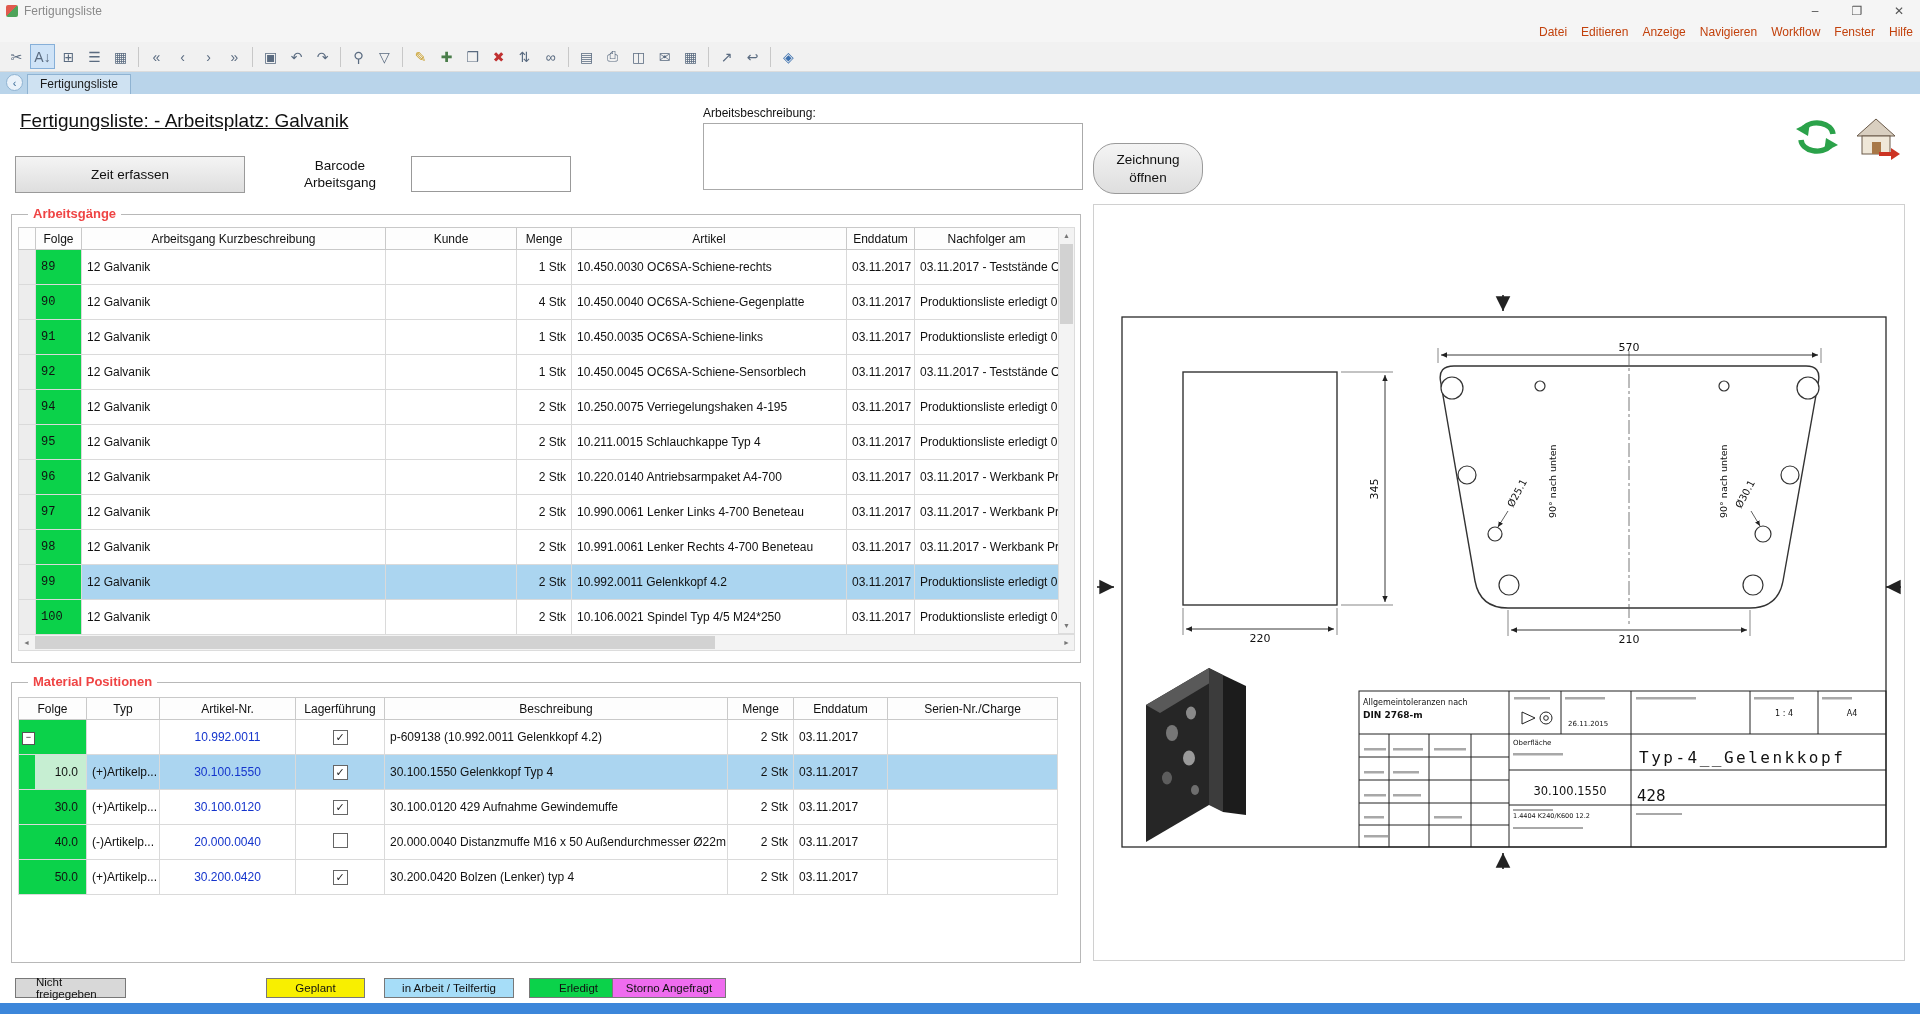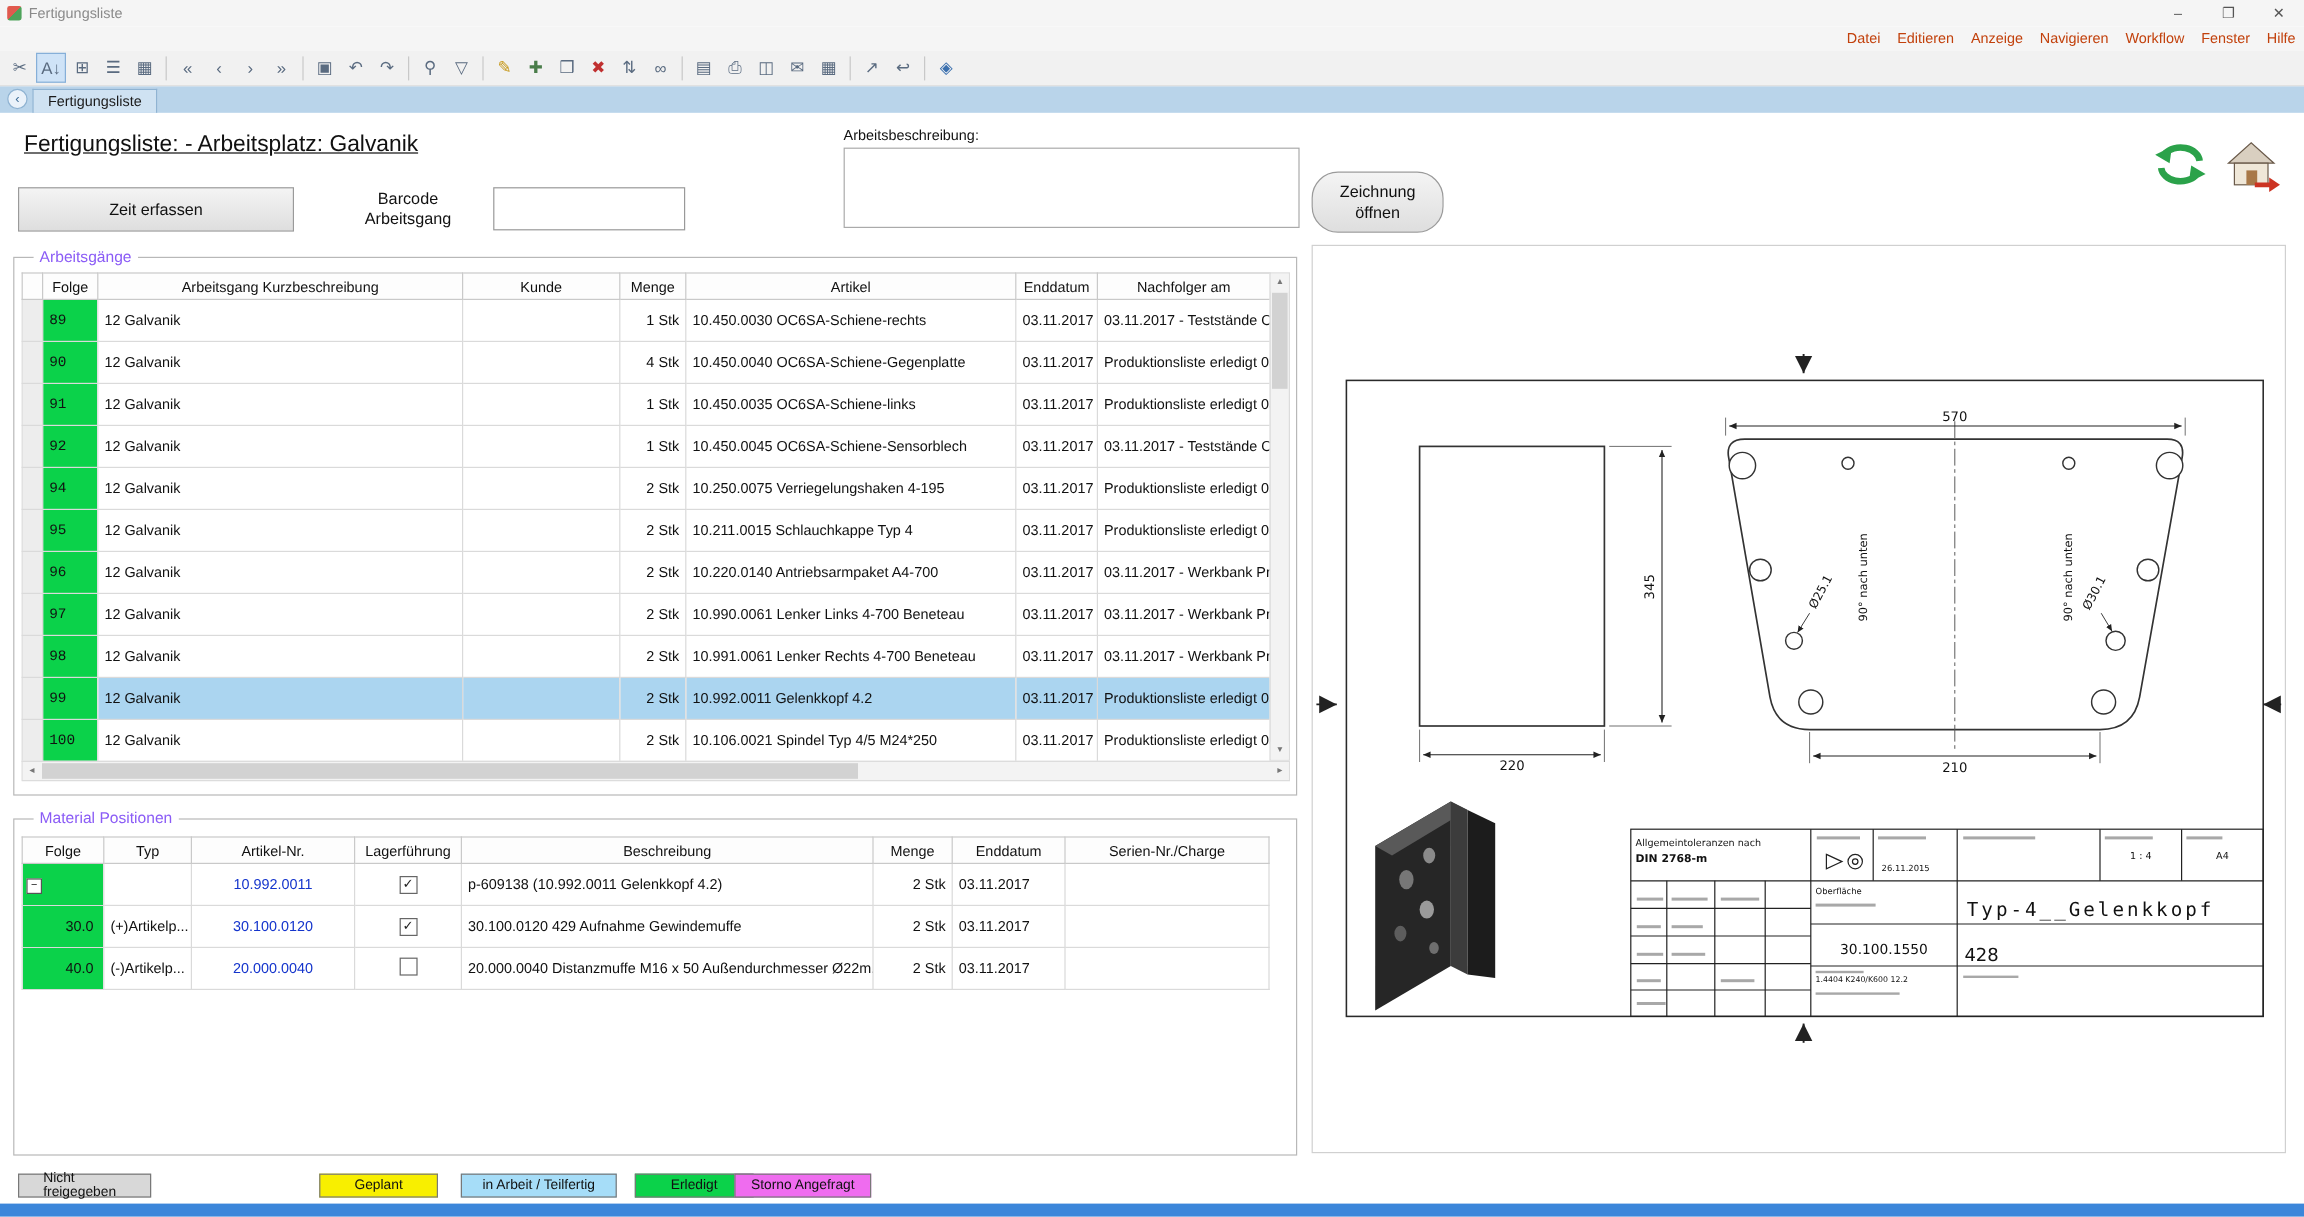--- a/index.html
+++ b/index.html
@@ -40,21 +40,21 @@
   .ab-label{position:absolute;left:703px;top:106px;font-size:12px;}
   #ab-text{position:absolute;left:703px;top:123px;width:380px;height:67px;border:1px solid #aaa;
            box-sizing:border-box;resize:none;font-family:inherit;font-size:12px;}
   .icon-btn{position:absolute;}
 
   
   .fieldset{position:absolute;border:1px solid #b8b8b8;background:#fff;}
   #ag-fs{left:11px;top:214px;width:1068px;height:447px;}
   #mp-fs{left:11px;top:682px;width:1068px;height:279px;}
   .fs-legend{position:absolute;top:-9px;left:16px;background:#fff;padding:0 5px;
-             color:#8b5cf6;font-weight:400;font-size:13px;}
+             color:#ef4444;font-weight:700;font-size:13px;}
   table.grid{position:absolute;left:6px;border-collapse:collapse;table-layout:fixed;font-size:12px;background:#fff;}
   #ag-table{top:12px;width:1040px;}
   #mp-table{top:14px;width:1039px;}
   .grid th{border:1px solid #c9c9c9;font-weight:400;height:21px;padding:0 3px;overflow:hidden;
            white-space:nowrap;background:#fdfdfd;}
   .grid td{border:1px solid #dadada;height:34px;padding:0 5px;overflow:hidden;white-space:nowrap;
            vertical-align:middle;}
   td.gutter{background:#ededed;}
   td.folge{background:var(--green);text-align:left;font-family:Liberation Mono, monospace;}
   td.menge{text-align:right;}
@@ -374,36 +374,56 @@
             <span class="expander">−</span>
           </td>
           <td class="typ"></td>
           <td class="artnr">10.992.0011</td>
           <td class="lager"><span class="checkbox checked">✓</span></td>
           <td class="besch">p-609138 (10.992.0011 Gelenkkopf 4.2)</td>
           <td class="menge">2 Stk</td>
           <td class="endd">03.11.2017</td>
           <td class="serien"></td>
         </tr>
+        <tr class="sel">
+          <td class="folge-m"><span class="strip"></span><span class="fnum">10.0</span></td>
+          <td class="typ">(+)Artikelp...</td>
+          <td class="artnr">30.100.1550</td>
+          <td class="lager"><span class="checkbox checked">✓</span></td>
+          <td class="besch">30.100.1550 Gelenkkopf Typ 4</td>
+          <td class="menge">2 Stk</td>
+          <td class="endd">03.11.2017</td>
+          <td class="serien"></td>
+        </tr>
         <tr>
           <td class="folge-m"><span class="strip"></span><span class="fnum">30.0</span></td>
           <td class="typ">(+)Artikelp...</td>
           <td class="artnr">30.100.0120</td>
           <td class="lager"><span class="checkbox checked">✓</span></td>
           <td class="besch">30.100.0120 429 Aufnahme Gewindemuffe</td>
           <td class="menge">2 Stk</td>
           <td class="endd">03.11.2017</td>
           <td class="serien"></td>
         </tr>
         <tr>
           <td class="folge-m"><span class="strip"></span><span class="fnum">40.0</span></td>
           <td class="typ">(-)Artikelp...</td>
           <td class="artnr">20.000.0040</td>
           <td class="lager"><span class="checkbox"></span></td>
           <td class="besch">20.000.0040 Distanzmuffe M16 x 50 Außendurchmesser Ø22m...</td>
+          <td class="menge">2 Stk</td>
+          <td class="endd">03.11.2017</td>
+          <td class="serien"></td>
+        </tr>
+        <tr>
+          <td class="folge-m"><span class="strip"></span><span class="fnum">50.0</span></td>
+          <td class="typ">(+)Artikelp...</td>
+          <td class="artnr">30.200.0420</td>
+          <td class="lager"><span class="checkbox checked">✓</span></td>
+          <td class="besch">30.200.0420 Bolzen (Lenker) typ 4</td>
           <td class="menge">2 Stk</td>
           <td class="endd">03.11.2017</td>
           <td class="serien"></td>
         </tr>
       </tbody>
   </table>
 </div>
 
 <div class="drawing-panel">
 <svg width="810" height="755" viewBox="0 0 810 755">

